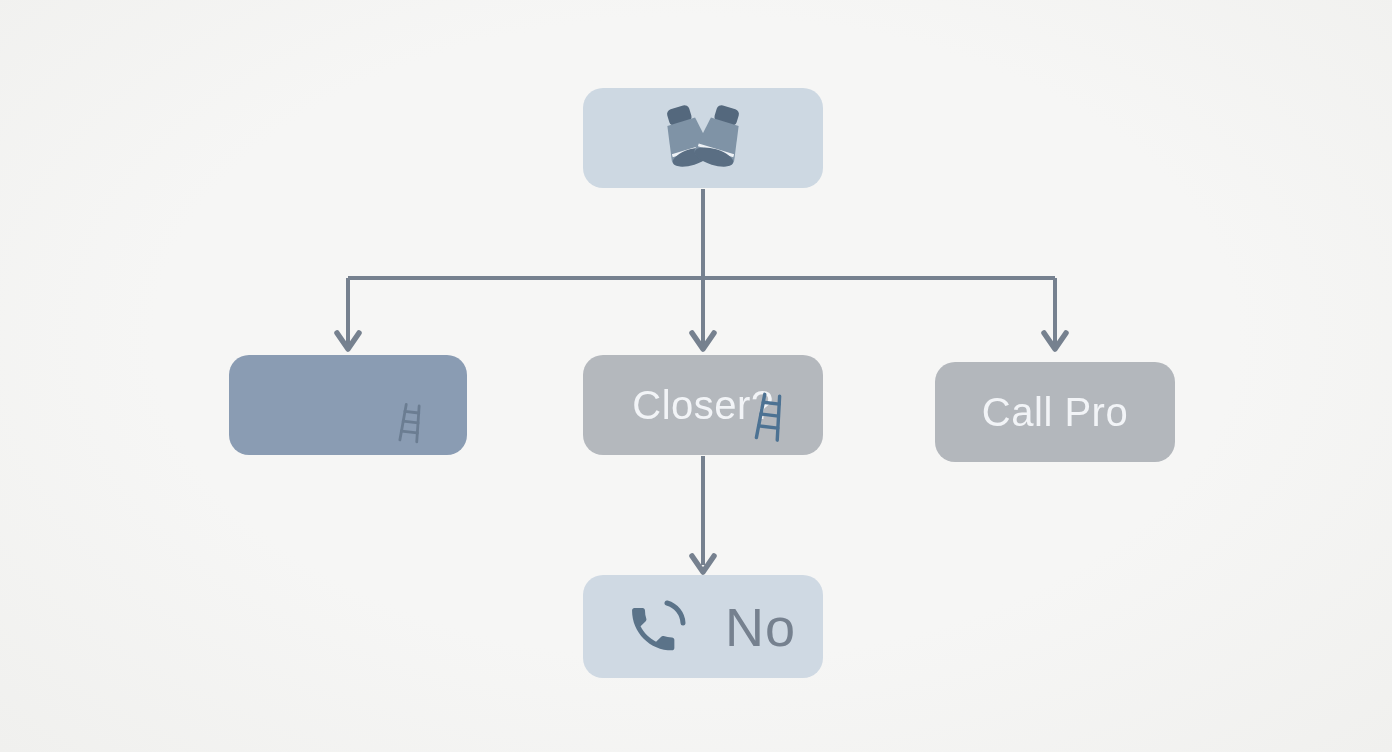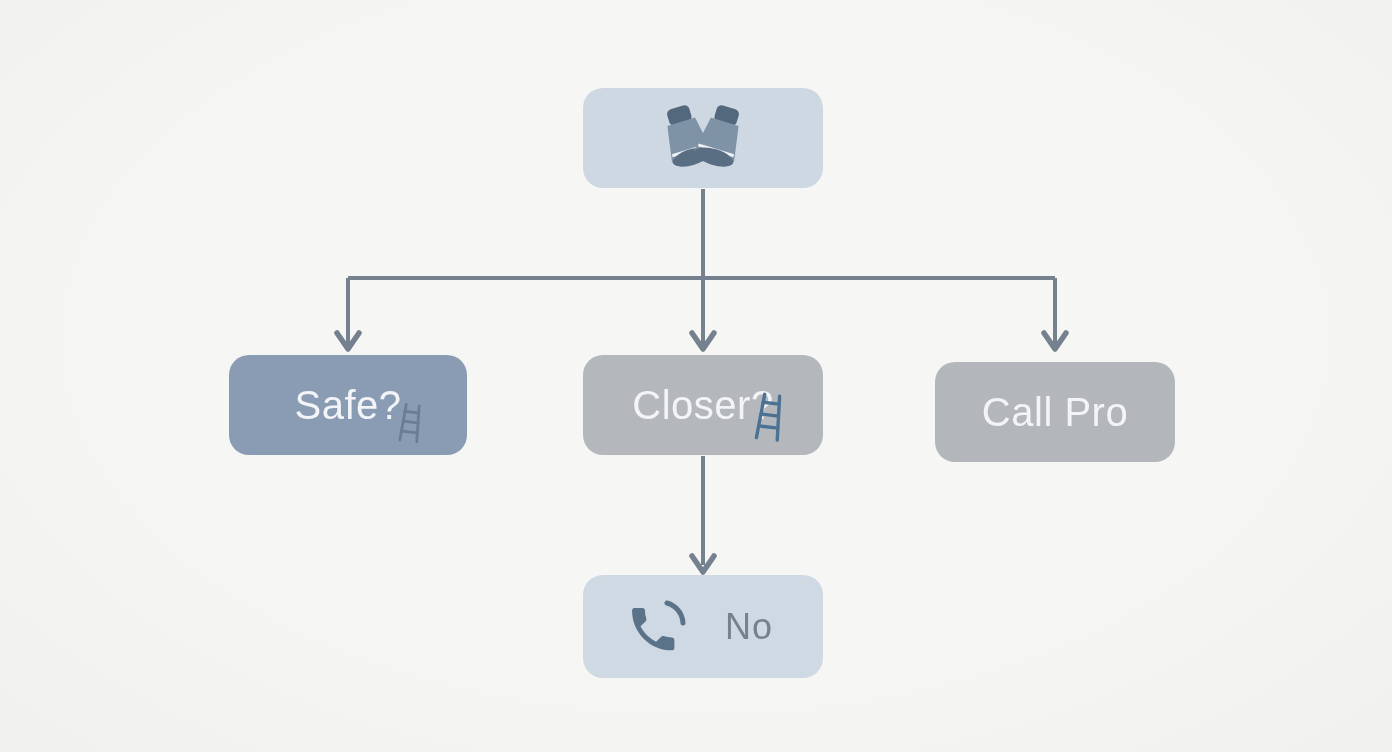--- a/index.html
+++ b/index.html
@@ -63,21 +63,21 @@
   .label-light {
     color: #f2f4f7;
     font-size: 40px;
     font-weight: 400;
     letter-spacing: 0.5px;
     line-height: 1;
     user-select: none;
   }
   .label-no {
     color: #76818f;
-    font-size: 36px;
+    font-size: 54px;
     font-weight: 400;
     letter-spacing: 1px;
     line-height: 1;
     margin-left: 26px;
     user-select: none;
   }
   .ladder-badge {
     position: absolute;
     pointer-events: none;
   }
@@ -122,21 +122,20 @@
       <g transform="translate(73,42) rotate(17)">
         <rect x="-12" y="-33" width="23" height="17" rx="5" fill="#54687d"></rect>
         <path d="M-15 -18 L14 -18 L20 17 Q20 26 -0.5 26 Q-21 26 -21 17 Z" fill="#7f93a6"></path>
         <line x1="-19" y1="12" x2="18" y2="12" stroke="#eef2f6" stroke-width="3"></line>
         <ellipse cx="-0.5" cy="19" rx="20" ry="8" fill="#5a6e83"></ellipse>
       </g>
     </svg>
   </div>
 
   <div class="node node-safe">
-    <span class="label-light">Safe?</span>
     <svg class="ladder-badge" width="30" height="42" viewBox="0 0 30 42" xmlns="http://www.w3.org/2000/svg">
       <g transform="rotate(7 15 21)" stroke="#6b7d92" stroke-width="2.8" stroke-linecap="round">
         <line x1="9" y1="3" x2="7" y2="39"></line>
         <line x1="22" y1="3" x2="24" y2="39"></line>
         <line x1="8.5" y1="10" x2="22.5" y2="10"></line>
         <line x1="8" y1="20" x2="23" y2="20"></line>
         <line x1="7.5" y1="30" x2="23.5" y2="30"></line>
       </g>
     </svg>
   </div>

